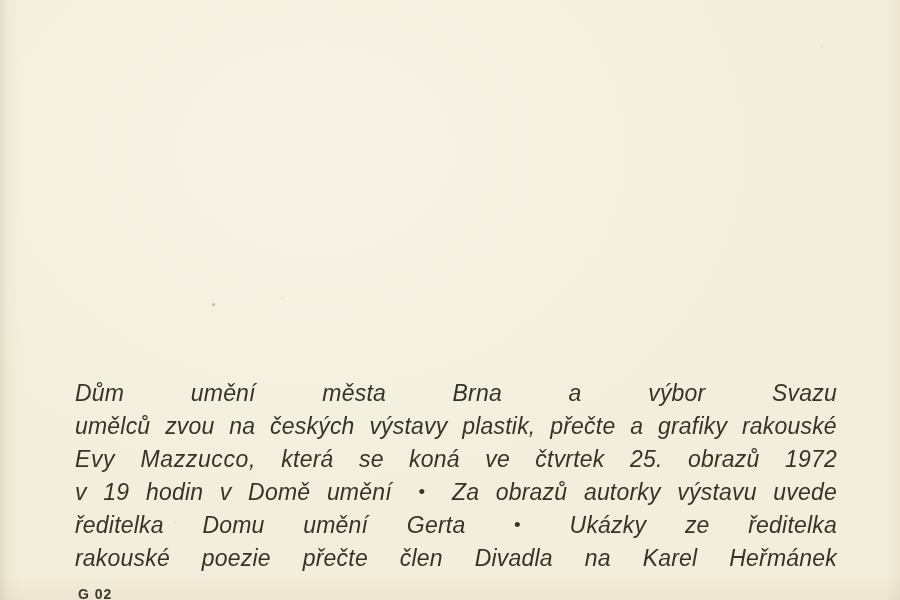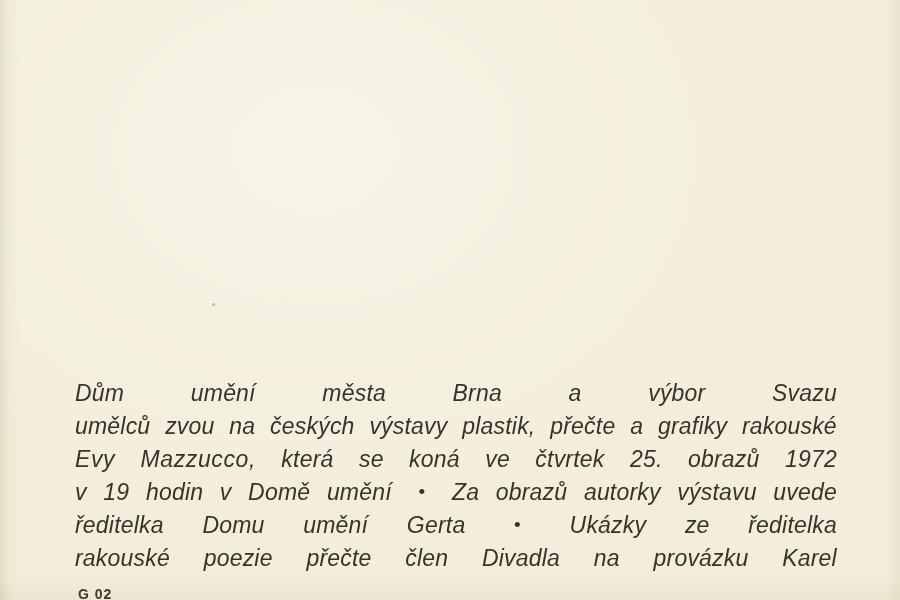--- a/index.html
+++ b/index.html
@@ -82,17 +82,17 @@
 
 <div class="paper">
   <div class="speck"></div>
 
   <div class="invitation-text">
       <div class="line"><span>Dům</span><span>umění</span><span>města</span><span>Brna</span><span>a</span><span>výbor</span><span>Svazu</span></div>
       <div class="line"><span>umělců</span><span>zvou</span><span>na</span><span>českých</span><span>výstavy</span><span>plastik,</span><span>přečte</span><span>a</span><span>grafiky</span><span>rakouské</span></div>
       <div class="line"><span class="bold">Evy</span><span class="bold">Mazzucco,</span><span>která</span><span>se</span><span>koná</span><span>ve</span><span>čtvrtek</span><span>25.</span><span>obrazů</span><span>1972</span></div>
       <div class="line"><span>v</span><span>19</span><span>hodin</span><span>v</span><span>Domě</span><span>umění</span><span class="bullet">•</span><span>Za</span><span>obrazů</span><span>autorky</span><span>výstavu</span><span>uvede</span></div>
       <div class="line"><span>ředitelka</span><span>Domu</span><span>umění</span><span>Gerta</span><span class="bullet">•</span><span>Ukázky</span><span>ze</span><span>ředitelka</span></div>
-      <div class="line"><span>rakouské</span><span>poezie</span><span>přečte</span><span>člen</span><span>Divadla</span><span>na</span><span>provázku</span><span>Karel</span></div>
+      <div class="line"><span>rakouské</span><span>poezie</span><span>přečte</span><span>člen</span><span>Divadla</span><span>na</span><span>Karel</span><span>Heřmánek</span></div>
     </div>
 
   <div class="imprint">G 02</div>
 </div>
 
 </body></html>

